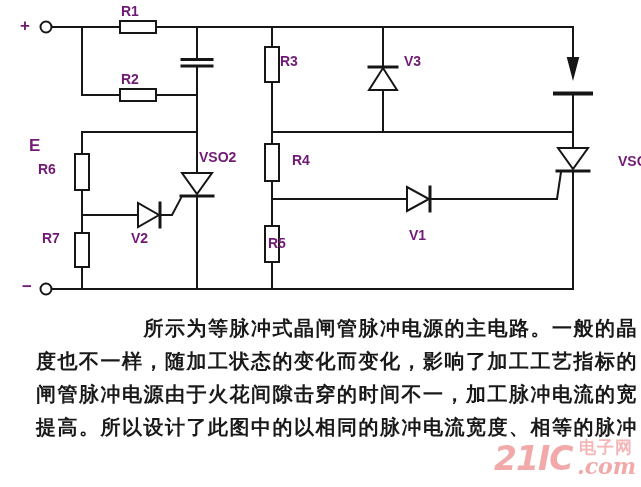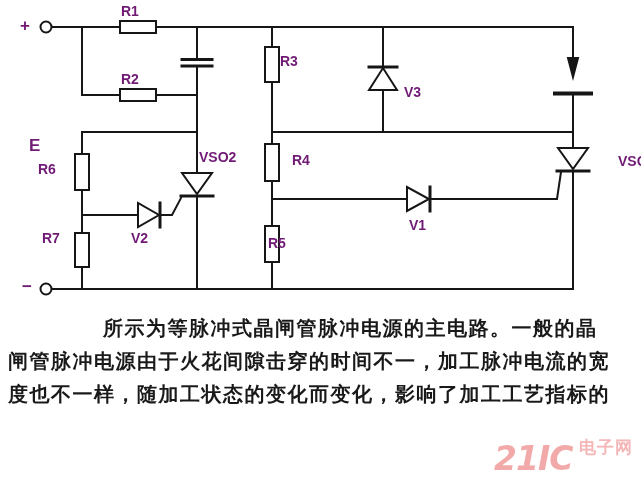--- a/index.html
+++ b/index.html
@@ -9,21 +9,21 @@
   }
   svg{position:absolute;left:0;top:0;}
   .lbl{
     position:absolute;color:#701a75;font-weight:bold;
     font-size:14px;font-family:Liberation Sans, sans-serif;white-space:nowrap;
   }
   .lbl.big{font-size:17px;}
   #caption{
     position:absolute;left:8px;top:312px;width:630px;
     font-family:"DejaVu Sans", sans-serif;font-weight:bold;
-    font-size:20px;line-height:33px;color:#191919;letter-spacing:1.5px;
+    font-size:20px;line-height:33px;color:#191919;letter-spacing:1.5px;text-align:right;
   }
   #caption .cap-line{white-space:nowrap;}
   #caption .cap-line.first{padding-left:95px;}
   #watermark{position:absolute;left:494px;top:438px;width:147px;height:46px;}
   #wm-brand{
     position:absolute;left:0;top:4px;
     font-family:"DejaVu Sans", sans-serif;font-weight:bold;font-style:italic;
     font-size:33px;color:#f2a9a9;letter-spacing:-1px;line-height:1;
   }
   #wm-site{
@@ -107,30 +107,32 @@
   <span class="lbl big" style="left:20px;top:16px">+</span>
   <span class="lbl big" style="left:22px;top:277px">−</span>
   <span class="lbl big" style="left:29px;top:136px">E</span>
   <span class="lbl" style="left:121px;top:3px">R1</span>
   <span class="lbl" style="left:121px;top:71px">R2</span>
   <span class="lbl" style="left:280px;top:53px">R3</span>
   <span class="lbl" style="left:292px;top:152px">R4</span>
   <span class="lbl" style="left:268px;top:235px">R5</span>
   <span class="lbl" style="left:38px;top:161px">R6</span>
   <span class="lbl" style="left:42px;top:230px">R7</span>
-  <span class="lbl" style="left:409px;top:217px">V1</span>
+  <span class="lbl" style="left:409px;top:227px">V1</span>
   <span class="lbl" style="left:131px;top:230px">V2</span>
-  <span class="lbl" style="left:404px;top:84px">V3</span>
+  <span class="lbl" style="left:404px;top:53px">V3</span>
   <span class="lbl" style="left:618px;top:153px">VSO1</span>
   <span class="lbl" style="left:199px;top:149px">VSO2</span>
 
   <div id="caption">
     <div class="cap-line first">所示为等脉冲式晶闸管脉冲电源的主电路。一般的晶</div>
+    <div class="cap-line">度也不一样，随加工状态的变化而变化，影响了加工工艺指标的</div>
     <div class="cap-line">闸管脉冲电源由于火花间隙击穿的时间不一，加工脉冲电流的宽</div>
-    <div class="cap-line">度也不一样，随加工状态的变化而变化，影响了加工工艺指标的</div>
+    <div class="cap-line">提高。所以设计了此图中的以相同的脉冲电流宽度、相等的脉冲</div>
   </div>
 
   <div id="watermark">
     <span id="wm-brand">21IC</span>
     <span id="wm-site">电子网</span>
+    <span id="wm-domain">.com</span>
   </div>
 
 </div>
 
 </body></html>

